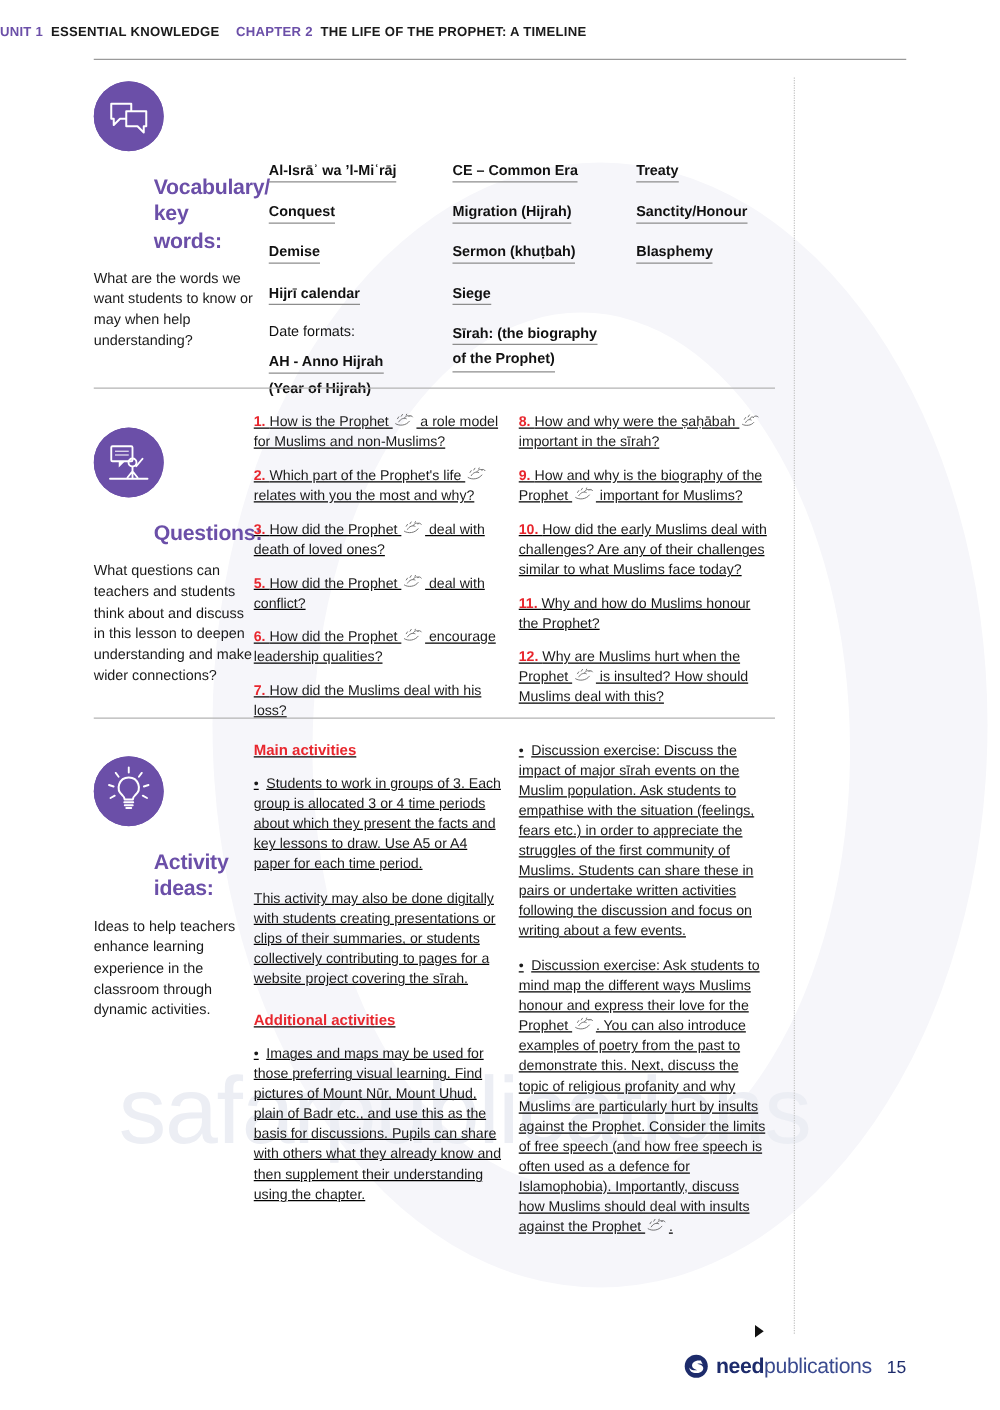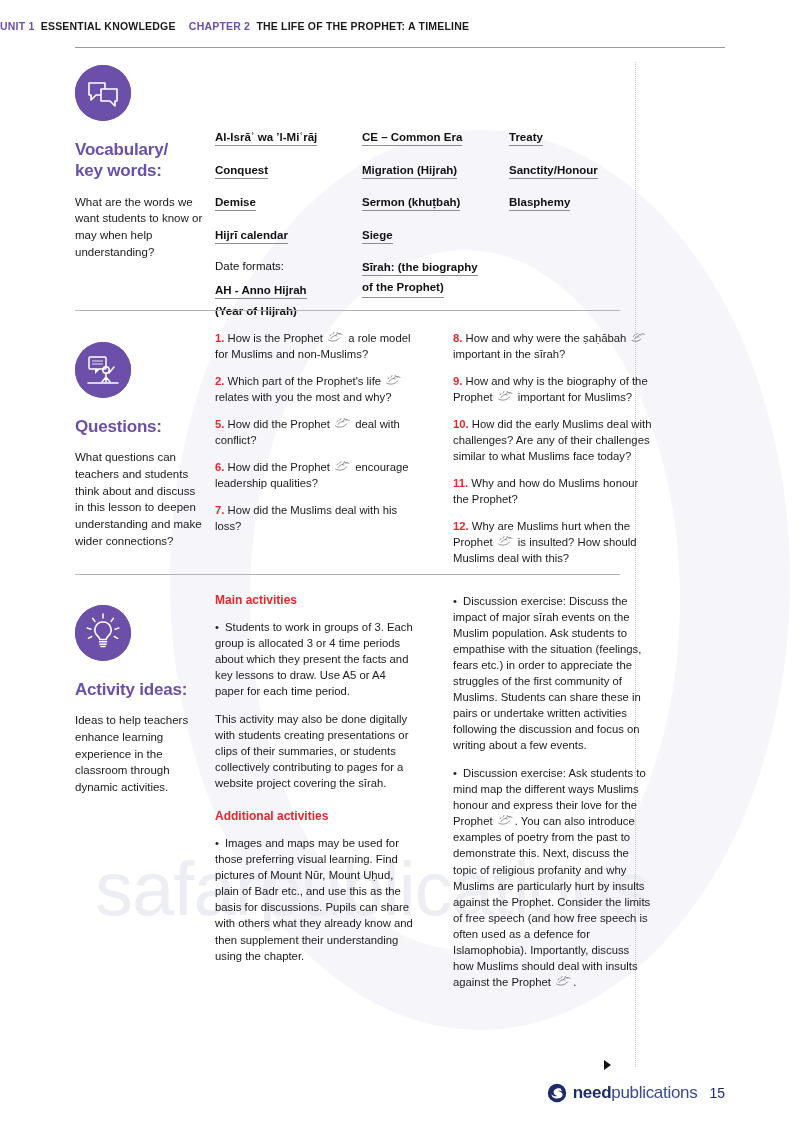--- a/index.html
+++ b/index.html
@@ -121,20 +121,21 @@
     display: block;
   }
   .badge svg { display: block; }
   .rail-title {
     margin-top: 18px;
     color: #6b4fa8;
     font-size: 17px;
     font-weight: bold;
     line-height: 1.25;
     letter-spacing: -0.2px;
+    margin-left: 48px;
   }
   .rail-desc {
     margin-top: 12px;
     color: #1a1a1a;
     font-size: 11.5px;
     line-height: 1.45;
   }
 
   
   .vocab-cols {
@@ -171,25 +172,26 @@
     font-size: 11.5px;
     font-weight: bold;
     color: #111;
     display: block;
     line-height: 1.45;
   }
 
   
   .two-col {
     position: absolute;
-    left: 140px;
+    left: 128px;
     top: 0;
     width: 480px;
     display: flex;
-    gap: 38px;
+    gap: 12px;
+    text-decoration: underline;
   }
   .col { width: 200px; }
   .q {
     font-size: 11.3px;
     line-height: 1.42;
     color: #1a1a1a;
     margin-bottom: 11px;
   }
   .q .num {
     color: #e8262d;
@@ -367,20 +369,31 @@
                 <g fill="none" stroke="#333" stroke-width="1.5" stroke-linecap="round">
                   <path d="M3 16 c6 4 17 3 22 -4"></path>
                   <path d="M8 13 c3 -5 8 -7 12 -5"></path>
                   <path d="M17 7 c2 -4 6 -5 9 -3"></path>
                   <path d="M24 4 c2 -2 5 -1 6 1"></path>
                   <path d="M6 8 l2 -3"></path>
                   <path d="M12 4 l2 -3"></path>
                   <path d="M20 2 l1 -2"></path>
                 </g>
               </svg></span><span> relates with you the most and why?</span></div>
+          <div class="q"><span class="num">3. </span><span>How did the Prophet </span><span class="hon"><svg viewBox="0 0 34 22" width="17" height="11">
+                <g fill="none" stroke="#333" stroke-width="1.5" stroke-linecap="round">
+                  <path d="M3 16 c6 4 17 3 22 -4"></path>
+                  <path d="M8 13 c3 -5 8 -7 12 -5"></path>
+                  <path d="M17 7 c2 -4 6 -5 9 -3"></path>
+                  <path d="M24 4 c2 -2 5 -1 6 1"></path>
+                  <path d="M6 8 l2 -3"></path>
+                  <path d="M12 4 l2 -3"></path>
+                  <path d="M20 2 l1 -2"></path>
+                </g>
+              </svg></span><span> deal with death of loved ones?</span></div>
           <div class="q"><span class="num">5. </span><span>How did the Prophet </span><span class="hon"><svg viewBox="0 0 34 22" width="17" height="11">
                 <g fill="none" stroke="#333" stroke-width="1.5" stroke-linecap="round">
                   <path d="M3 16 c6 4 17 3 22 -4"></path>
                   <path d="M8 13 c3 -5 8 -7 12 -5"></path>
                   <path d="M17 7 c2 -4 6 -5 9 -3"></path>
                   <path d="M24 4 c2 -2 5 -1 6 1"></path>
                   <path d="M6 8 l2 -3"></path>
                   <path d="M12 4 l2 -3"></path>
                   <path d="M20 2 l1 -2"></path>
                 </g>

